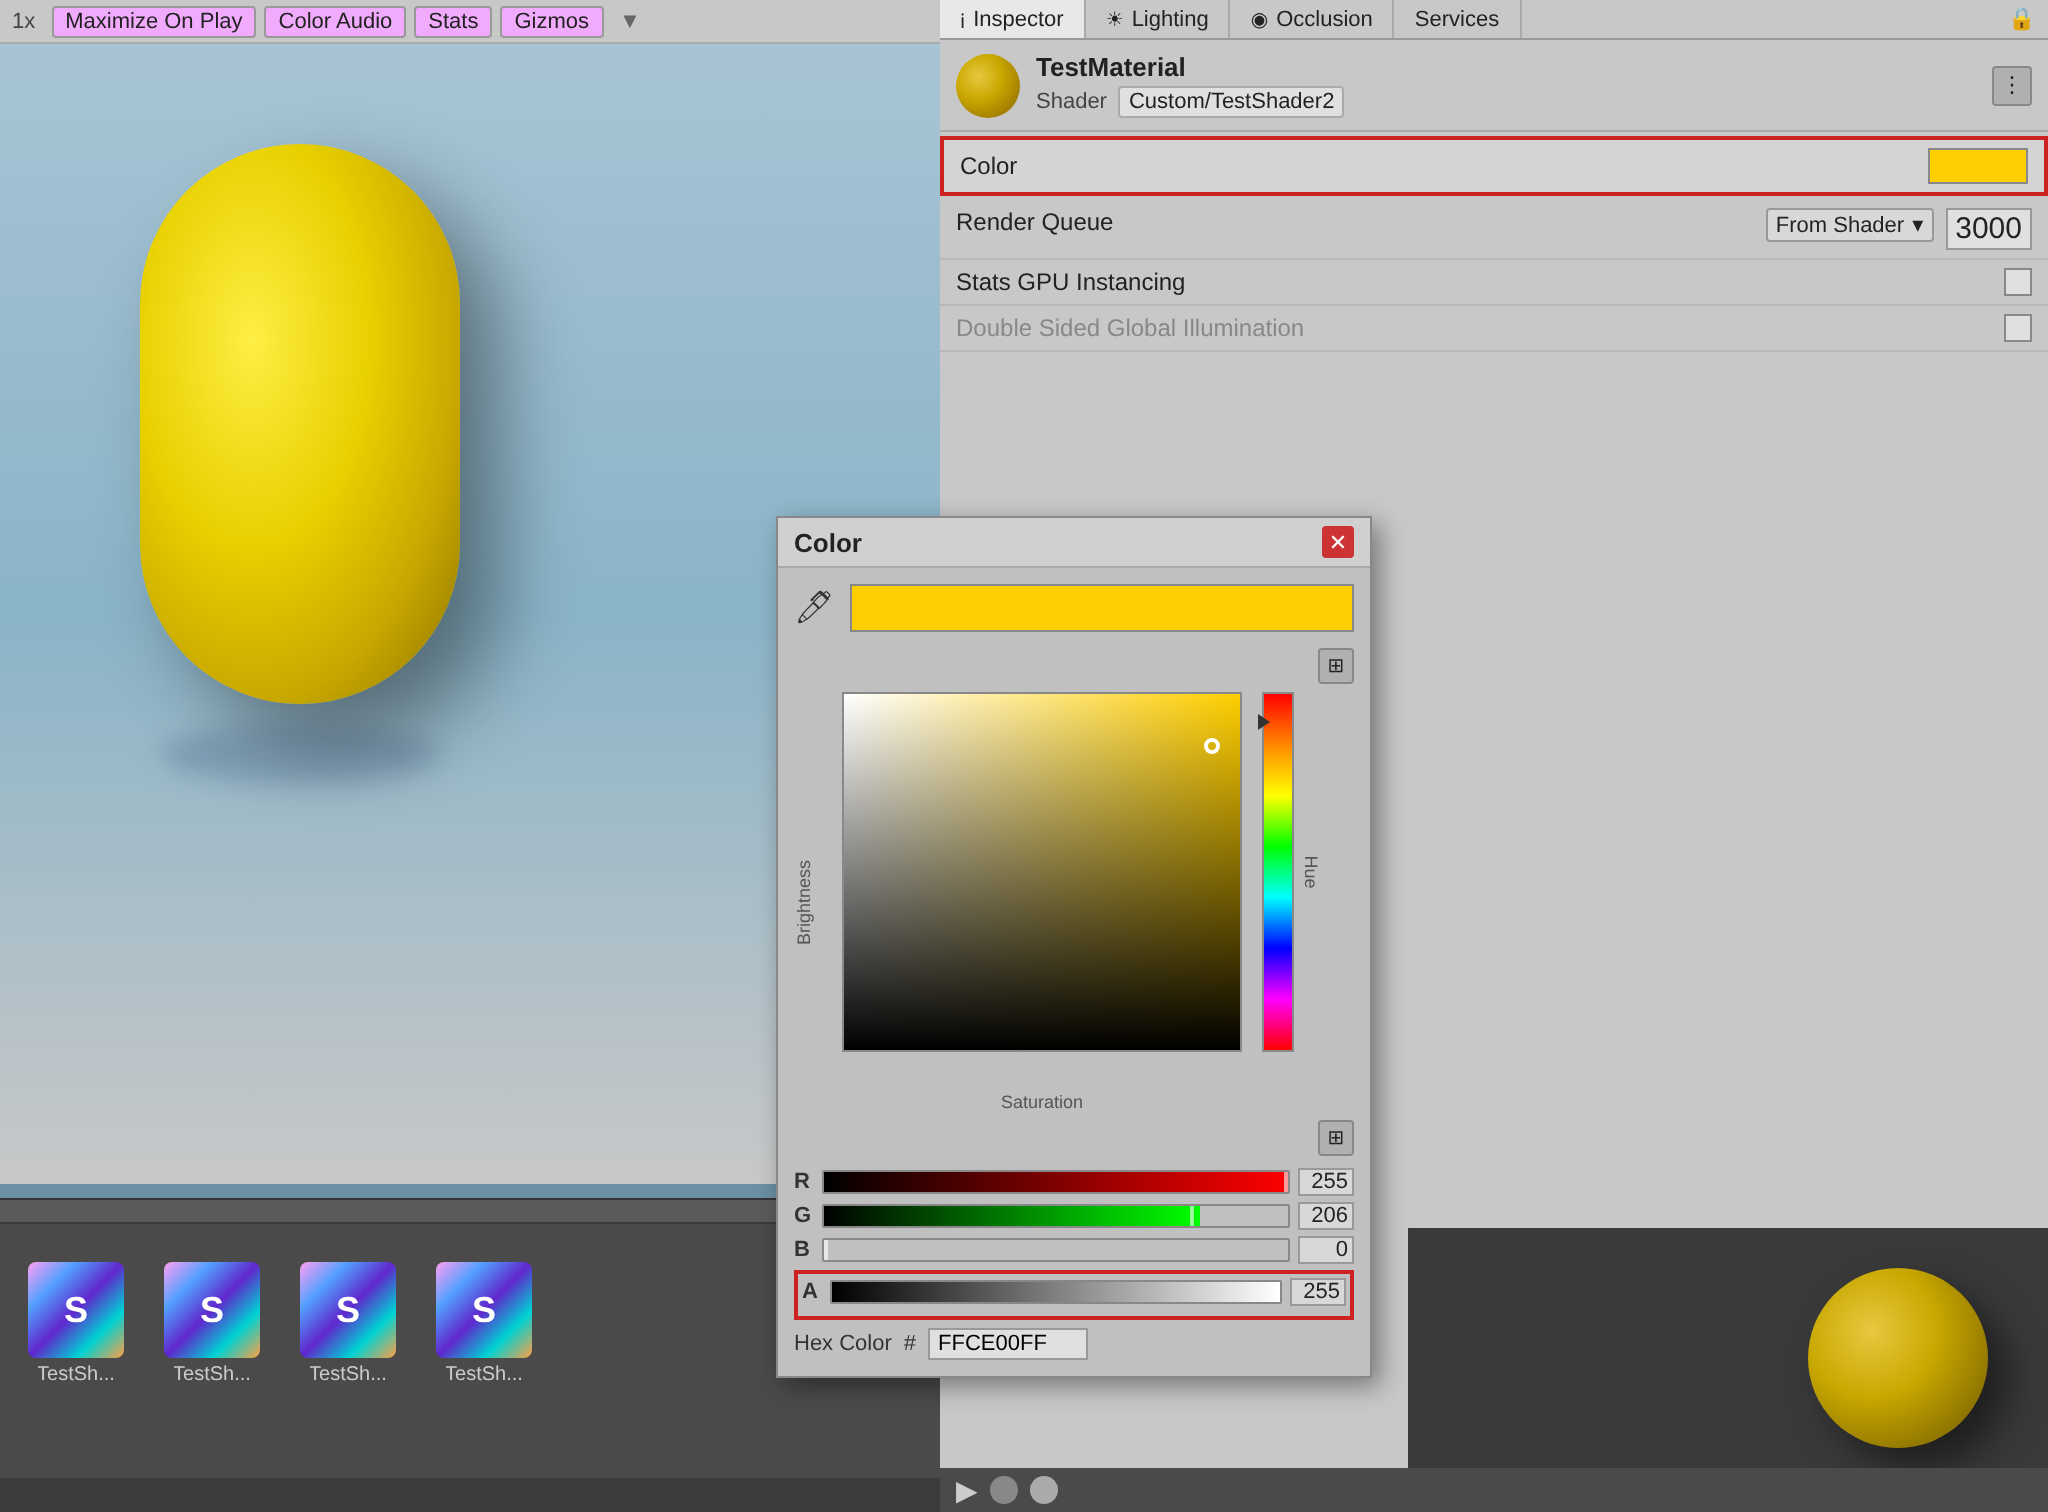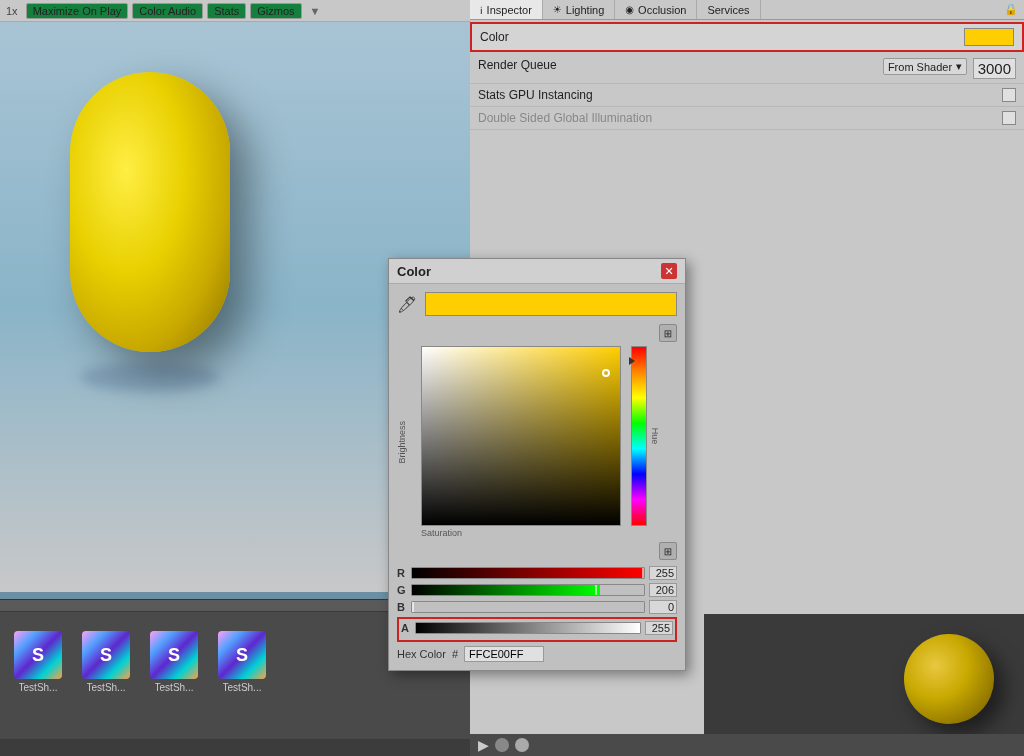--- a/index.html
+++ b/index.html
@@ -65,21 +65,21 @@
     .viewport-topbar {
       display: flex;
       align-items: center;
       background: #c8c8c8;
       height: 22px;
       padding: 0 6px;
       border-bottom: 1px solid #aaa;
       gap: 4px;
     }
     .viewport-topbar-btn {
-      background: #15803d;
+      background: #f0abfc;
       border: 1px solid #999;
       border-radius: 2px;
       padding: 1px 6px;
       font-size: 11px;
       cursor: pointer;
       color: #222;
     }
     .viewport-label {
       font-size: 11px;
       color: #444;
@@ -443,21 +443,22 @@
       right: 10px;
       width: 8px;
       height: 8px;
       border-radius: 50%;
       border: 2px solid white;
       background: transparent;
     }
     .saturation-label {
       font-size: 9px;
       color: #555;
-      margin-top: 2px;
+      margin-top: 20px;
+      text-align: center;
     }
 
     .hue-strip {
       width: 16px;
       height: 180px;
       background: linear-gradient(to bottom,
         #ff0000, #ff8800, #ffff00, #00ff00, #00ffff, #0000ff, #ff00ff, #ff0000);
       border: 1px solid #888;
       position: relative;
     }
@@ -643,20 +644,31 @@
       <div class="asset-item">
         <div class="asset-icon">S</div>
         <span class="asset-label">TestSh...</span>
       </div>
     </div>
   </div>
 </div>
 
 <div class="inspector-panel">
 
+  <div class="material-header">
+    <div class="material-sphere"></div>
+    <div class="material-info">
+      <div class="material-name">TestMaterial</div>
+      <div class="material-shader-row">
+        <span class="material-shader-label">Shader</span>
+        <span class="material-shader-value">Custom/TestShader2</span>
+      </div>
+    </div>
+    <div class="material-icon-btn">⋮</div>
+  </div>
 
   <div class="color-row">
     <span class="color-label">Color</span>
     <div class="color-swatch"></div>
   </div>
 
   <div class="prop-row">
     <span class="prop-label">Render Queue</span>
     <div class="prop-dropdown">
       <span>From Shader</span>

